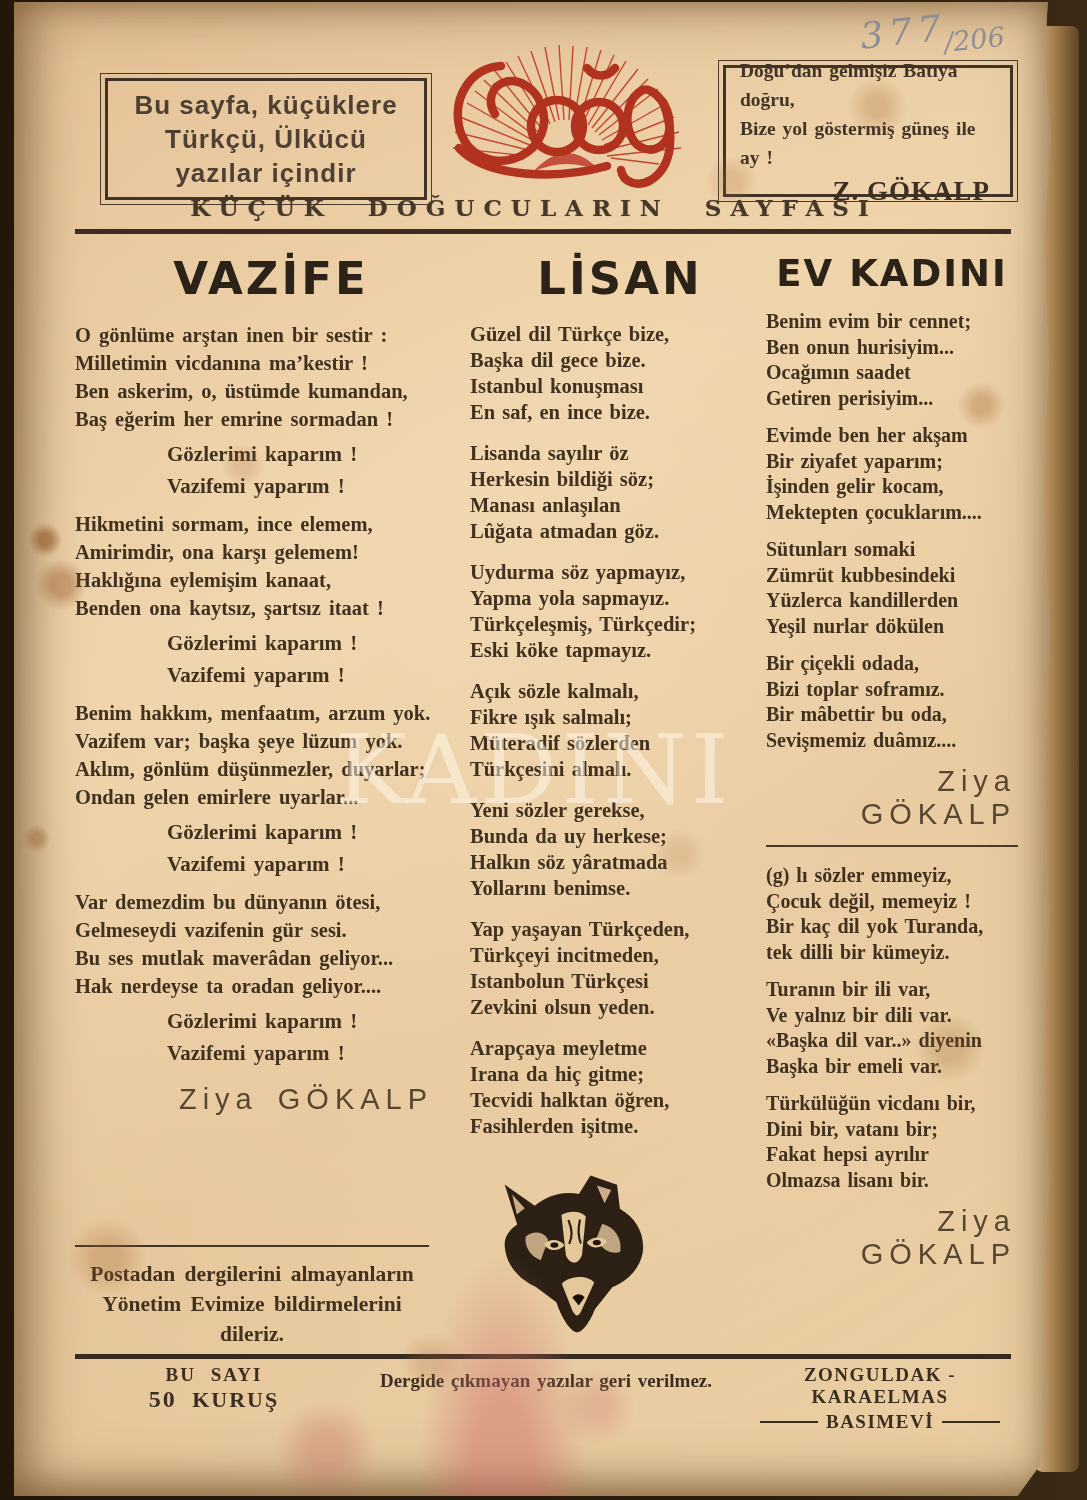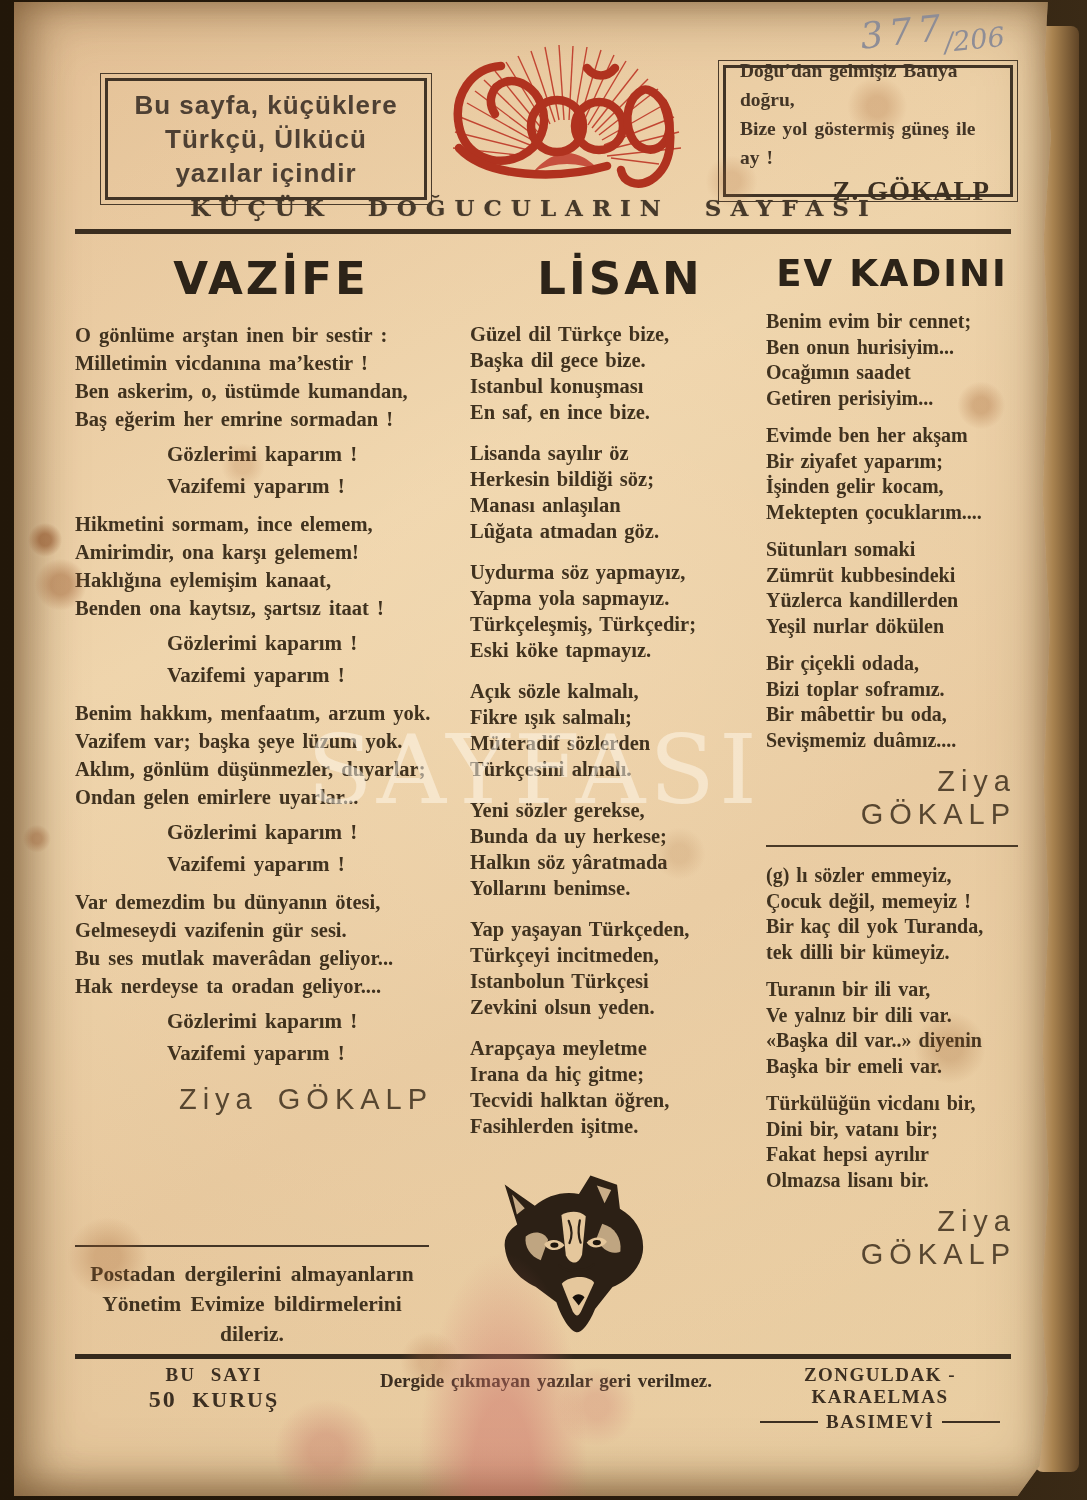--- a/index.html
+++ b/index.html
@@ -380,16 +380,16 @@
     <div class="footer-center">Dergide çıkmayan yazılar geri verilmez.</div>
     <div class="footer-press">
       <div class="l1">ZONGULDAK - KARAELMAS</div>
       <div class="l2">
         <span class="dash"></span>
         <span>BASIMEVİ</span>
         <span class="dash"></span>
       </div>
     </div>
 
-    <div class="watermark">SAYFASI</div>
+    <div class="watermark">KADINI</div>
     <div class="stains"></div>
   </div>
 </div>
 
 </body></html>

